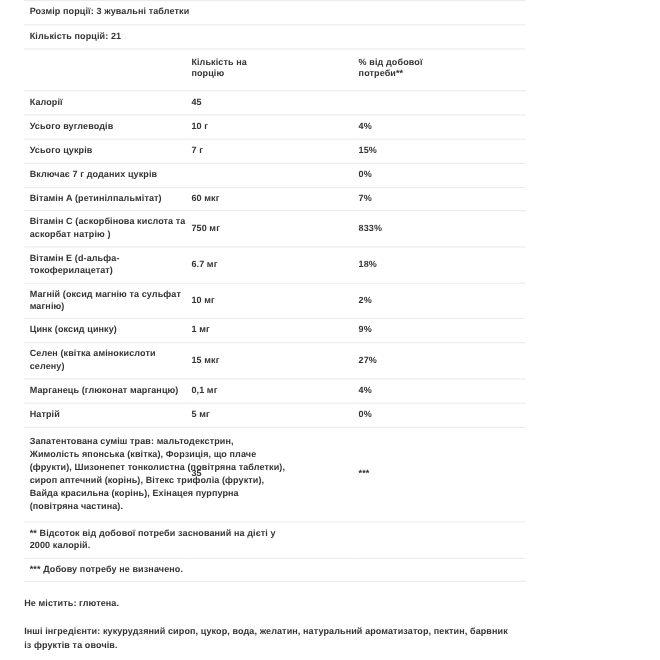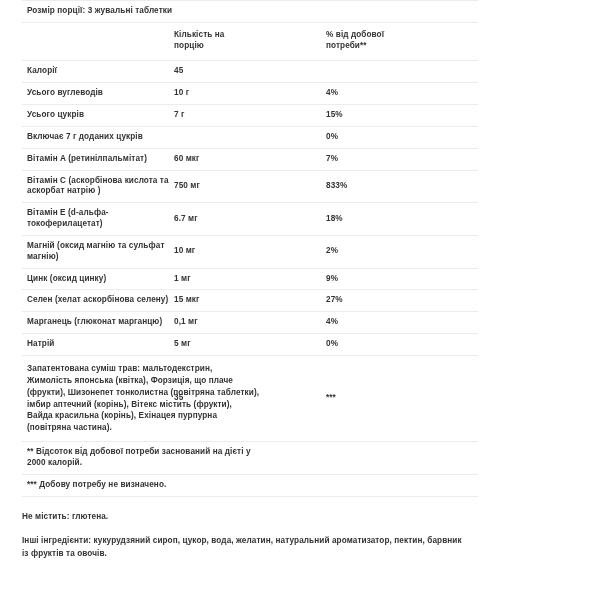--- a/index.html
+++ b/index.html
@@ -75,20 +75,23 @@
 
 <div class="page">
 
   <table class="facts">
     <tbody>
 
       <tr>
         <td colspan="3">Розмір порції: 3 жувальні таблетки</td>
       </tr>
 
+      <tr>
+        <td colspan="3">Кількість порцій: 21</td>
+      </tr>
 
       <tr class="hdr">
         <td class="col-name"></td>
         <td class="col-amount c-amount">
           <span class="hdr-text">Кількість на порцію</span>
         </td>
         <td class="col-dv c-dv">
           <span class="hdr-text">% від добової потреби**</span>
         </td>
       </tr>
@@ -132,41 +135,41 @@
         <td>Магній (оксид магнію та сульфат магнію)</td>
         <td class="c-amount">10 мг</td>
         <td class="c-dv">2%</td>
       </tr>
       <tr>
         <td>Цинк (оксид цинку)</td>
         <td class="c-amount">1 мг</td>
         <td class="c-dv">9%</td>
       </tr>
       <tr>
-        <td>Селен (хелат аскорбінова селену)</td>
+        <td>Селен (квітка амінокислоти селену)</td>
         <td class="c-amount">15 мкг</td>
         <td class="c-dv">27%</td>
       </tr>
       <tr>
         <td>Марганець (глюконат марганцю)</td>
         <td class="c-amount">0,1 мг</td>
         <td class="c-dv">4%</td>
       </tr>
       <tr>
         <td>Натрій</td>
         <td class="c-amount">5 мг</td>
         <td class="c-dv">0%</td>
       </tr>
 
       <tr class="blend">
         <td class="blend-name">
           <span class="blend-line">Запатентована суміш трав: мальтодекстрин,</span>
           <span class="blend-line">Жимолість японська (квітка), Форзиція, що плаче</span>
           <span class="blend-line">(фрукти), Шизонепет тонколистна (повітряна таблетки),</span>
-          <span class="blend-line">імбир аптечний (корінь), Вітекс містить (фрукти),</span>
+          <span class="blend-line">сироп аптечний (корінь), Вітекс трифоліа (фрукти),</span>
           <span class="blend-line">Вайда красильна (корінь), Ехінацея пурпурна</span>
           <span class="blend-line">(повітряна частина).</span>
         </td>
         <td class="c-amount">35</td>
         <td class="c-dv">***</td>
       </tr>
 
       <tr>
         <td colspan="3" class="note-cell">
           <span class="note-line">** Відсоток від добової потреби заснований на дієті у</span>

